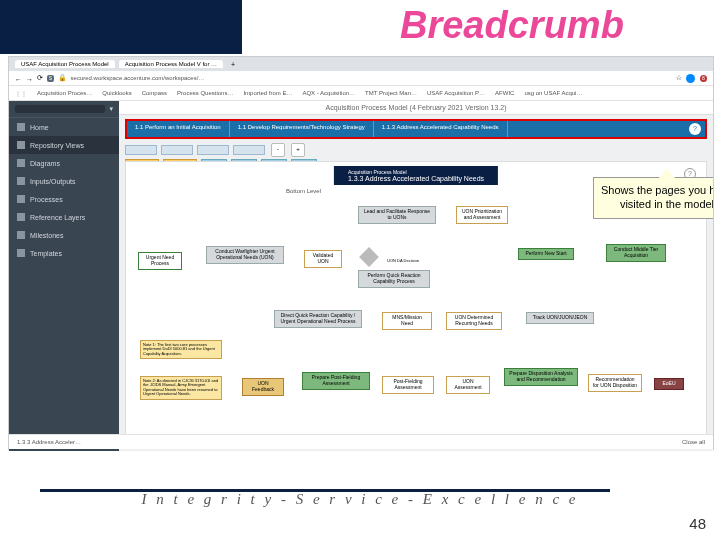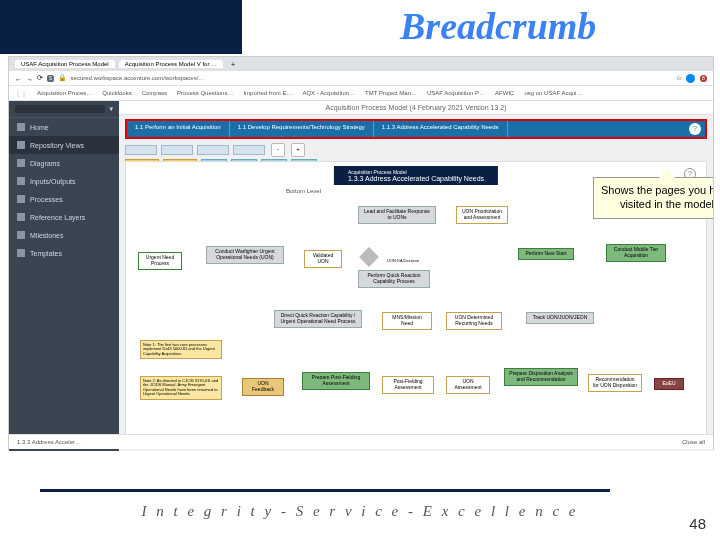--- a/index.html
+++ b/index.html
@@ -1,17 +1,17 @@
 <!DOCTYPE html>
 <html><head>
 <meta charset="utf-8">
 <style>
 body{margin:0;font-family:Arial,sans-serif;width:720px;height:540px;position:relative;background:#fff;overflow:hidden}
 .dark-bar{position:absolute;top:0;left:0;width:242px;height:54px;background:#0a1f44}
-.slide-title{position:absolute;top:4px;left:400px;font-size:38px;font-weight:bold;font-style:italic;font-family:Liberation Serif, serif;color:#3b82f6}
+.slide-title{position:absolute;top:4px;left:400px;font-size:38px;font-weight:bold;font-style:italic;font-family:Liberation Sans, sans-serif;color:#ec4899}
 .af-logo{position:absolute;top:6px;left:50px;width:56px;height:42px}
 .af-logo svg{width:100%;height:100%}
 
 .browser{position:absolute;top:56px;left:8px;width:704px;height:392px;border:1px solid #ccc;font-size:7px;background:#fff}
 .br-tab{height:14px;background:#dee2e6;display:flex;align-items:center;padding:0 6px;gap:4px}
 .br-tab .t{background:#fff;padding:1px 6px;border-radius:3px 3px 0 0;font-size:6px}
 .br-url{height:14px;background:#fff;display:flex;align-items:center;padding:0 6px;gap:4px;border-bottom:1px solid #e0e0e0}
 .br-url .badge{width:7px;height:7px;border-radius:2px;background:#5a6978;color:#fff;display:flex;align-items:center;justify-content:center;font-size:5px}
 .br-url .addr{flex:1;font-size:6px;color:#555}
 .br-bkm{height:14px;background:#fff;display:flex;align-items:center;padding:0 6px;gap:10px;font-size:6px;color:#555;border-bottom:1px solid #e0e0e0}
@@ -55,21 +55,21 @@
 .b-red{background:#844;color:#fff;border:1px solid #622}
 .note{position:absolute;background:#fbe6a2;border:1px solid #c9a050;font-size:4px;padding:2px;width:76px;line-height:1.1}
 .diamond{width:14px;height:14px;background:#bbb;transform:rotate(45deg)}
 
 .callout{position:absolute;top:76px;right:-28px;width:138px;background:#ffffe0;border:1px solid #999;font-size:11px;text-align:center;padding:6px 4px;line-height:1.25;z-index:5}
 .co-tail{position:absolute;top:-10px;left:50%;transform:translateX(-50%);width:0;height:0;border-left:8px solid transparent;border-right:8px solid transparent;border-bottom:10px solid #ffffe0}
 
 .status{position:absolute;bottom:0;left:0;right:0;height:14px;display:flex;align-items:center;justify-content:space-between;padding:0 8px;font-size:6px;color:#555;border-top:1px solid #e0e0e0;background:#fff}
 
 .foot-line{position:absolute;bottom:48px;left:40px;width:570px;height:3px;background:#0a1f44}
-.motto{position:absolute;bottom:20px;left:0;width:100%;text-align:center;font-family:"Times New Roman",serif;font-style:italic;font-size:15px;letter-spacing:3px;color:#555}
+.motto{position:absolute;bottom:32px;left:0;width:100%;text-align:center;font-family:"Times New Roman",serif;font-style:italic;font-size:15px;letter-spacing:3px;color:#555}
 .pgnum{position:absolute;bottom:8px;right:14px;font-size:15px;color:#333}
 </style>
 </head>
 <body>
 
 <div class="dark-bar"></div>
 <div class="af-logo">
 <svg viewBox="0 0 60 44">
       <path fill="#0a1f44" d="M30 2 L18 18 L26 18 L20 32 L30 22 L40 32 L34 18 L42 18 Z M22 34 L30 28 L38 34 L34 40 L30 36 L26 40 Z"></path>
     </svg>

